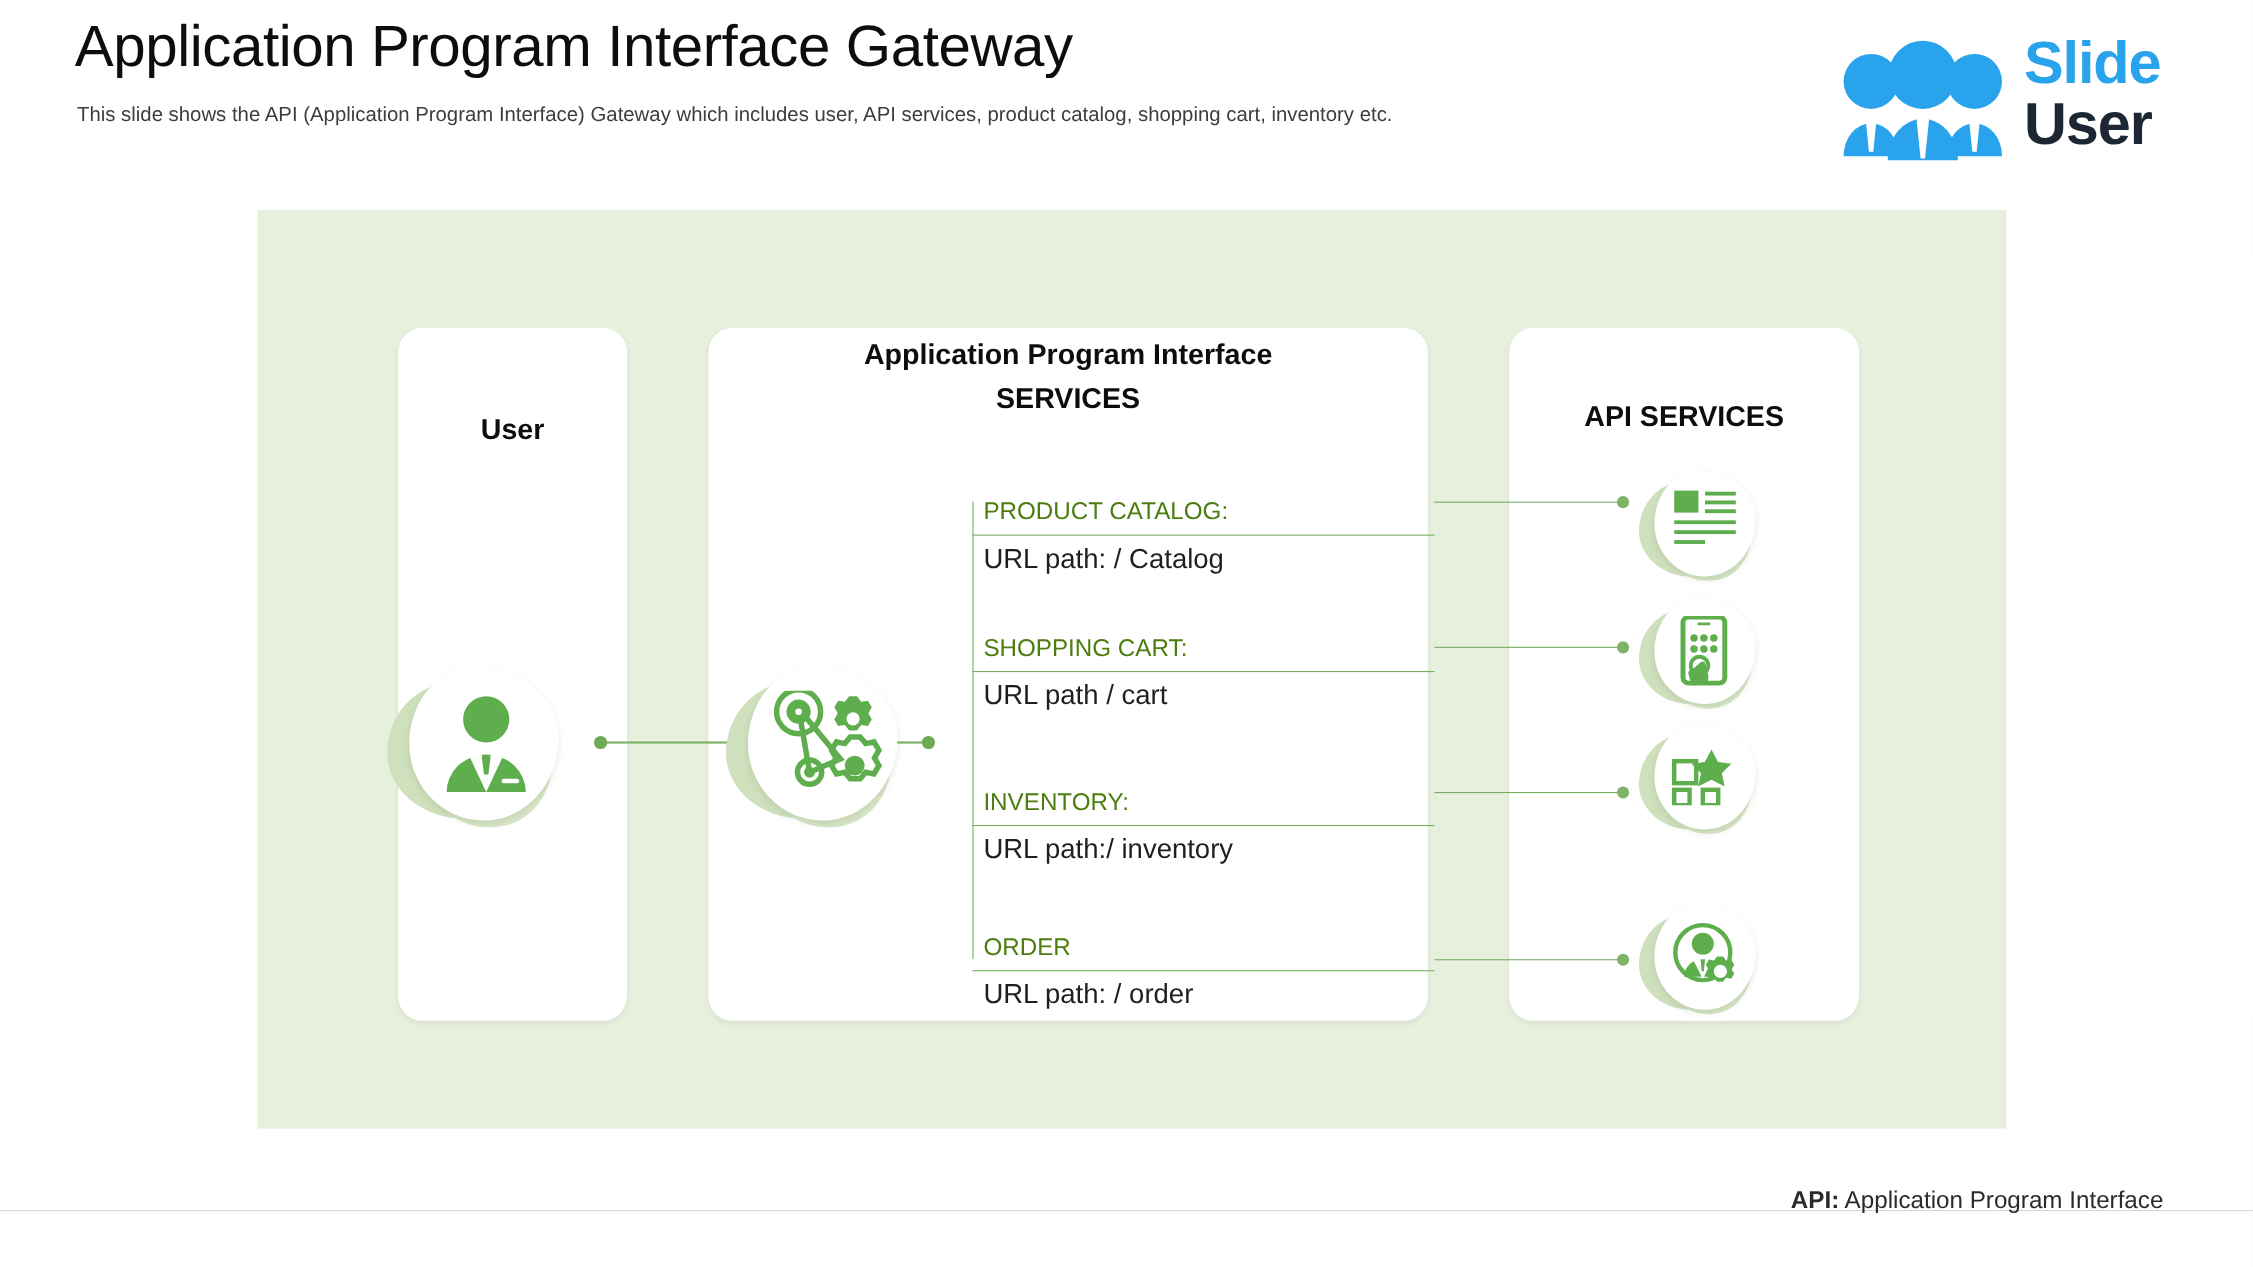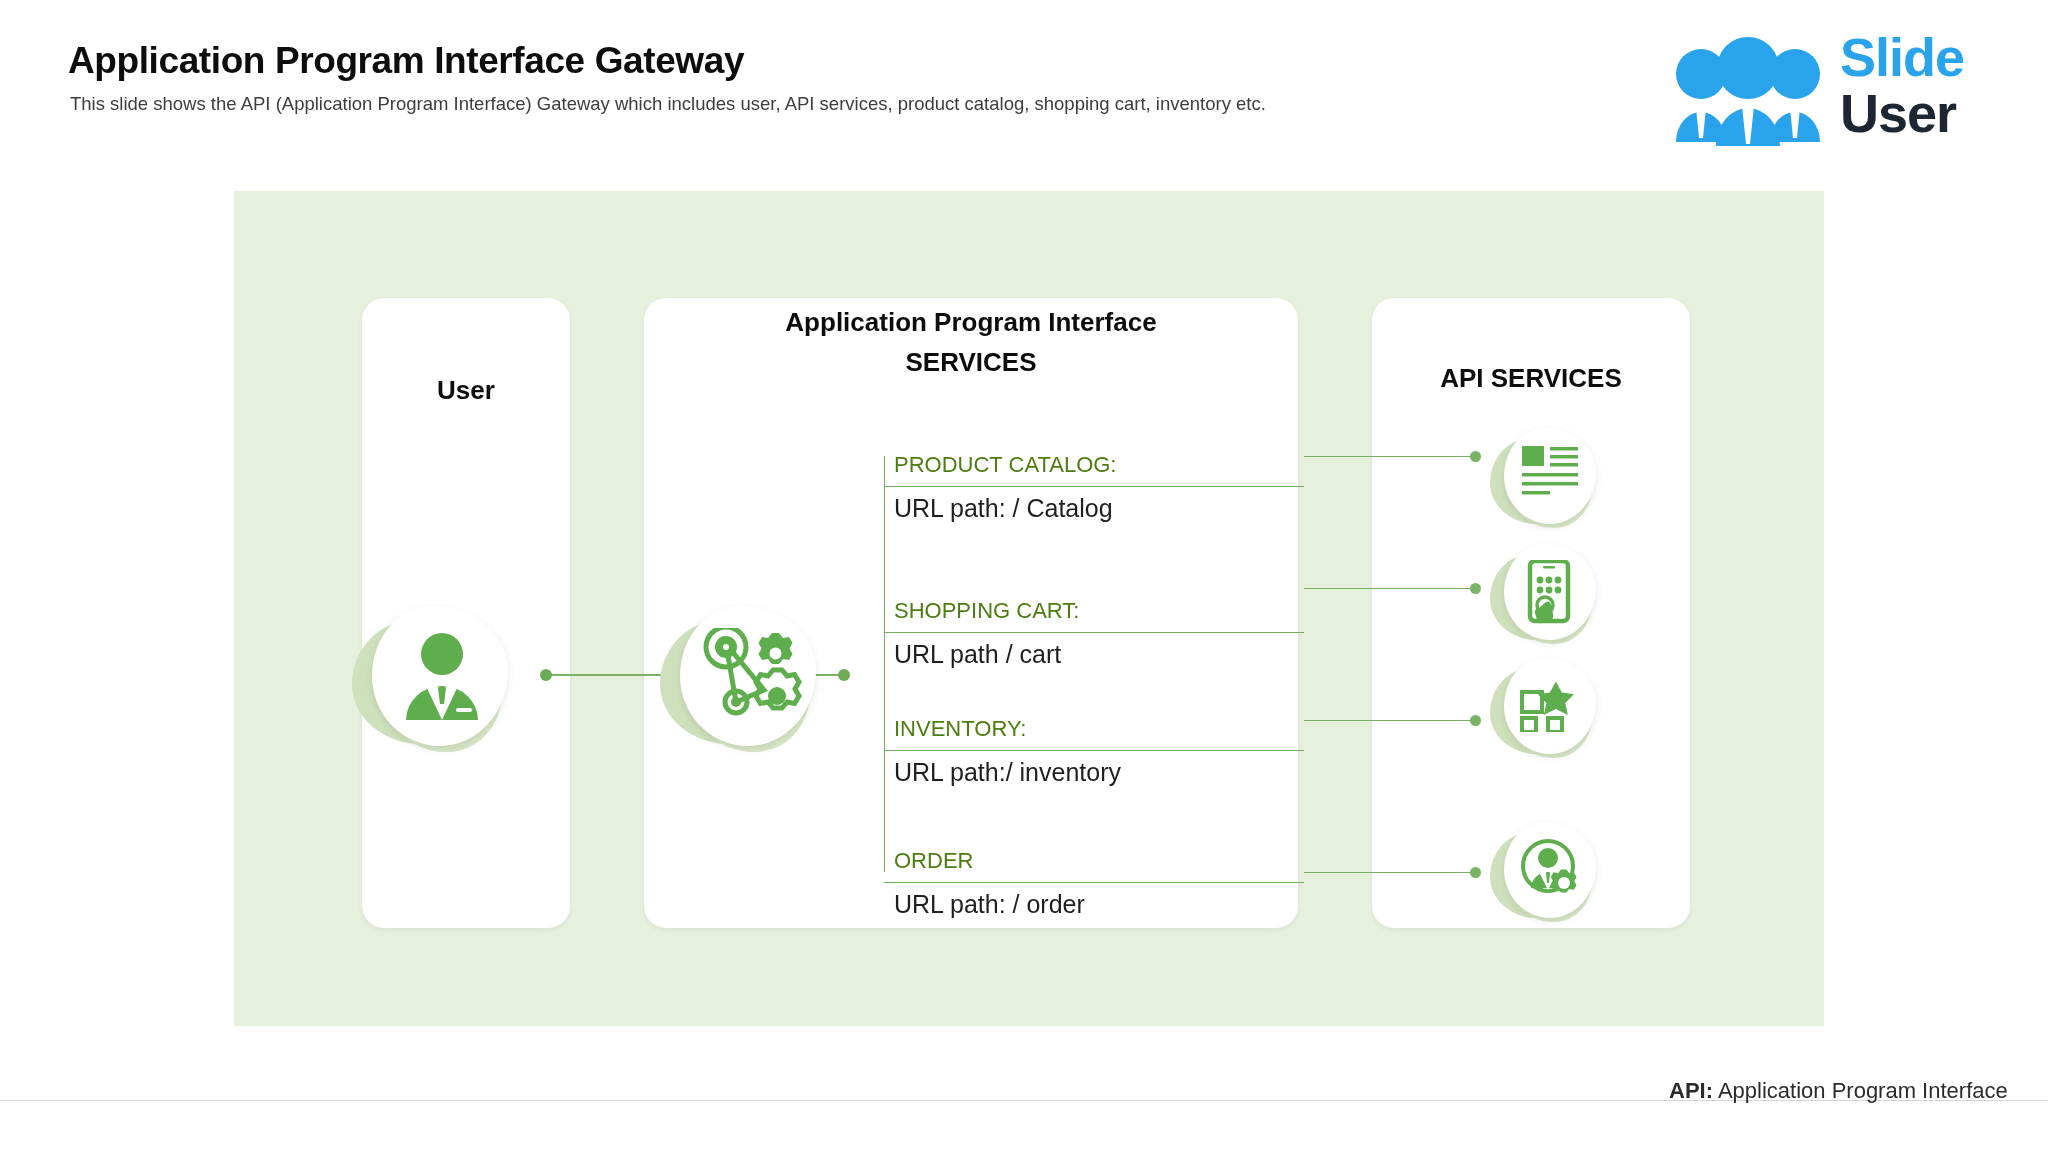--- a/index.html
+++ b/index.html
@@ -8,22 +8,22 @@
     background:#ffffff;
     font-family:"Liberation Sans", sans-serif;
     color:#1a1a1a;
     position:relative;
     overflow:hidden;
   }
 
   
   #slide-header { position:absolute; left:0; top:0; width:2048px; height:170px; }
   #page-title {
-    position:absolute; left:68px; top:40px;
-    font-size:37px; font-weight:bold; letter-spacing:-0.4px;
+    position:absolute; left:68px; top:12px;
+    font-size:53px; font-weight:normal; letter-spacing:-0.4px;
     color:#0d0d0d; white-space:nowrap;
   }
   #page-subtitle {
     position:absolute; left:70px; top:93px;
     font-size:18.5px; color:#3d3d3d; white-space:nowrap;
   }
 
   
   #brand-logo { position:absolute; left:1668px; top:22px; width:366px; height:130px; }
   #brand-logo .mark { position:absolute; left:0; top:14px; width:160px; height:110px; }
@@ -129,21 +129,21 @@
 
   
   #footer-divider {
     position:absolute; left:0; top:1100px; width:2048px; height:0;
     border-top:1px solid #d6d6d6;
   }
   #footer-note {
     position:absolute; left:1628px; top:1078px;
     font-size:22px; color:#2b2b2b; white-space:nowrap;
   }
-  #footer-note b { font-weight:bold;margin-left:41px; }
+  #footer-note b { font-weight:bold; }
 </style>
 </head>
 <body>
 
 <div id="slide-header">
   <div id="page-title">Application Program Interface Gateway</div>
   <div id="page-subtitle">This slide shows the API (Application Program Interface) Gateway which includes user, API services, product catalog, shopping cart, inventory etc.</div>
 </div>
 
 <div id="brand-logo">
@@ -180,21 +180,21 @@
 <div class="panel-heading" style="left:1372px; width:318px; top:330px;margin-top:28px;">API SERVICES</div>
 
 <div id="route-rail"></div>
 
 <div id="route-list">
   <div class="route-row" style="top:30px;">
     <div class="route-name">PRODUCT CATALOG:</div>
     <div class="route-rule"></div>
     <div class="route-path">URL path: / Catalog</div>
   </div>
-  <div class="route-row" style="top:176px;">
+  <div class="route-row" style="top:154px;">
     <div class="route-name">SHOPPING CART:</div>
     <div class="route-rule"></div>
     <div class="route-path">URL path / cart</div>
   </div>
   <div class="route-row" style="top:294px;">
     <div class="route-name">INVENTORY:</div>
     <div class="route-rule"></div>
     <div class="route-path">URL path:/ inventory</div>
   </div>
   <div class="route-row" style="top:426px;">

